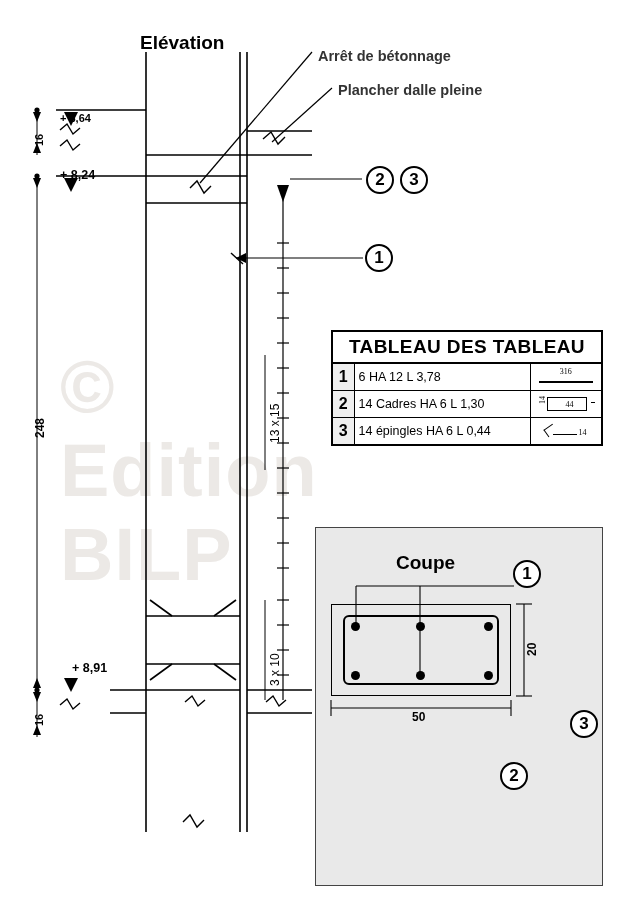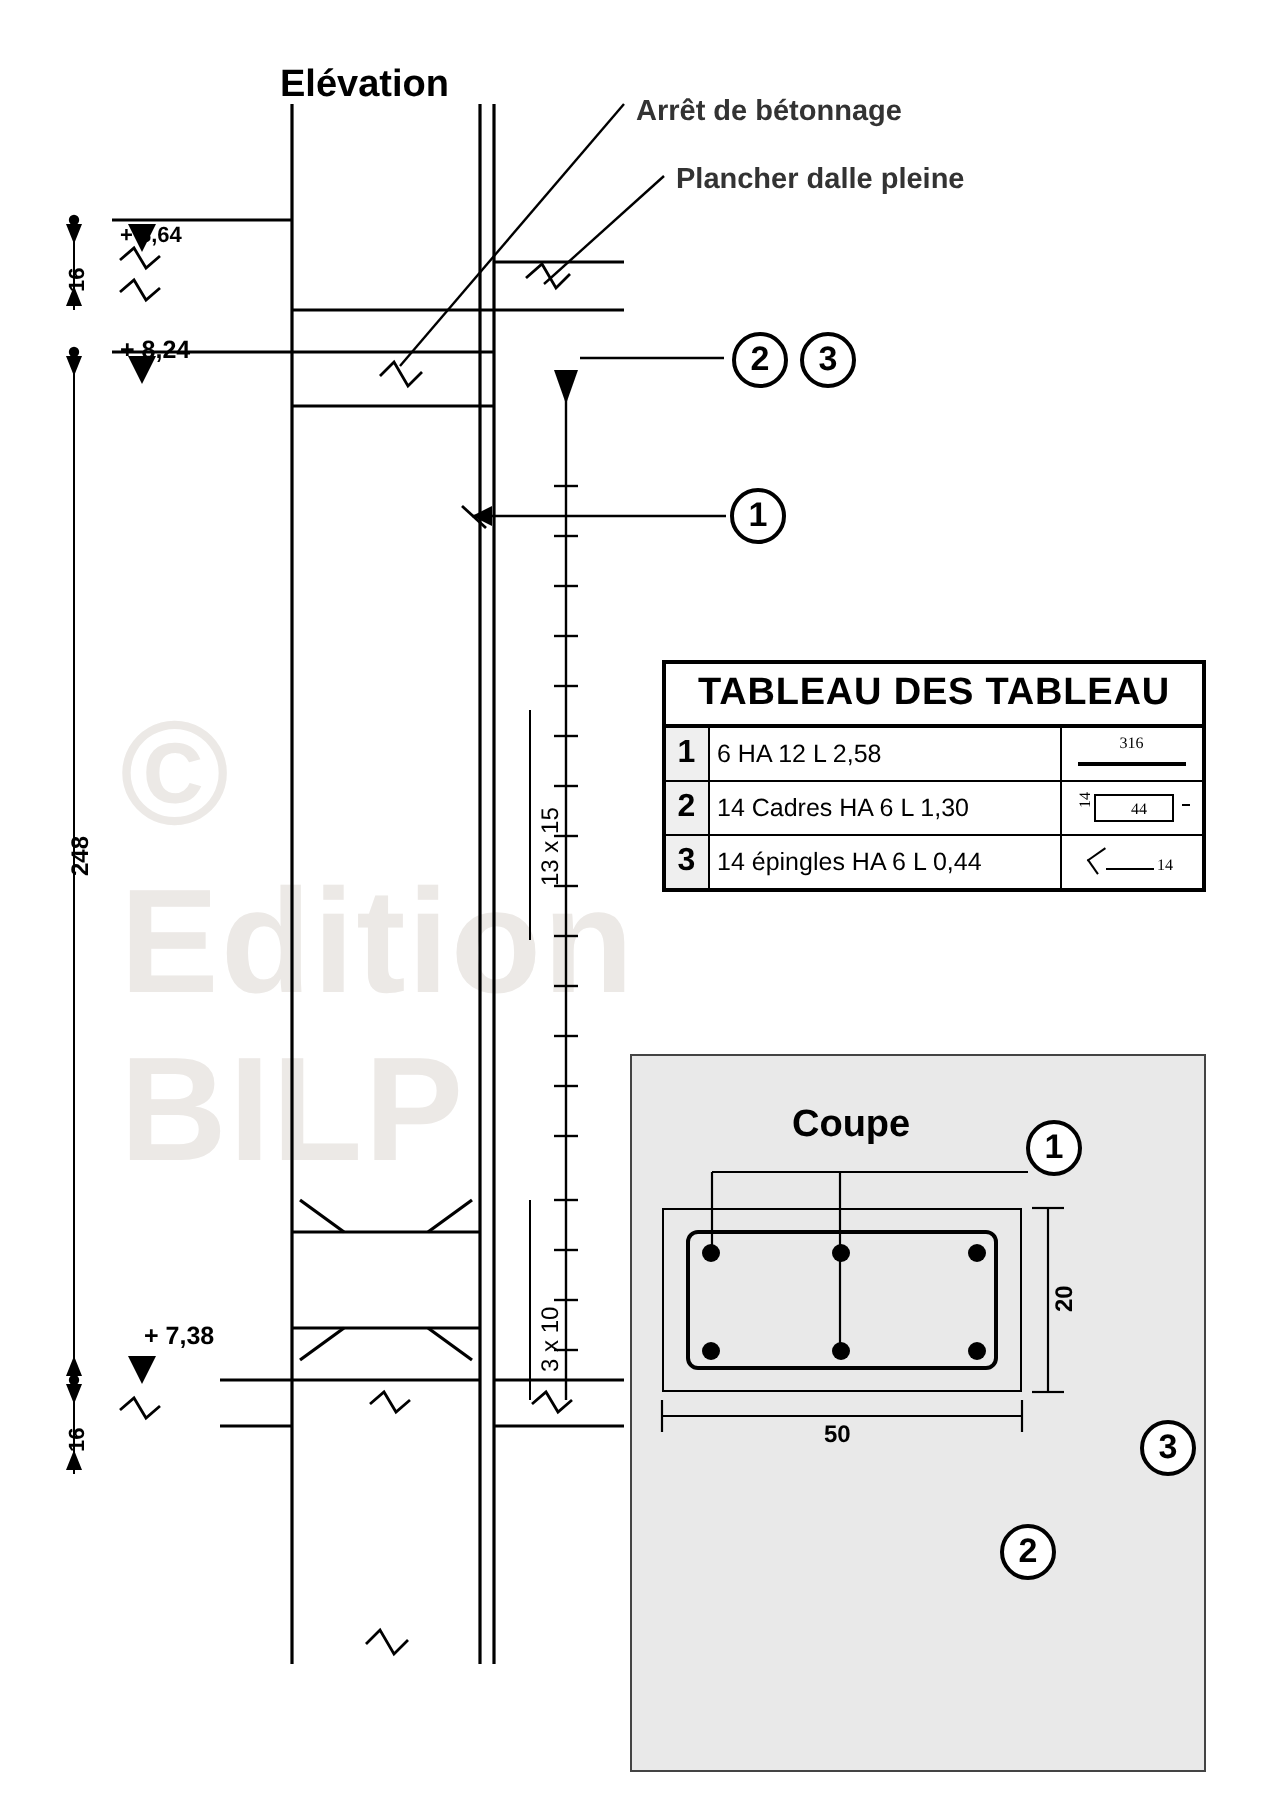--- a/index.html
+++ b/index.html
@@ -273,40 +273,40 @@
       <line x1="400" y1="574" x2="400" y2="628"></line>
       <line x1="570" y1="724" x2="470" y2="724"></line>
       <line x1="470" y1="724" x2="404" y2="625"></line>
       <line x1="500" y1="776" x2="372" y2="776"></line>
       <line x1="372" y1="776" x2="372" y2="688"></line>
     </g>
   </svg>
 
   <div class="txt bold" style="left:60px; top:92px; font-size:11px;margin-top:20px;">+ 8,64</div>
   <div class="txt bold" style="left:60px; top:168px; font-size:12.5px;">+ 8,24</div>
-  <div class="txt bold" style="left:72px; top:661px; font-size:12.5px;">+ 7,38</div>
+  <div class="txt bold" style="left:72px; top:661px; font-size:12.5px;">+ 8,91</div>
 
   <div class="vlabel bold" style="left:33px; top:146px; font-size:11px;">16</div>
   <div class="vlabel bold" style="left:33px; top:438px; font-size:12px;">248</div>
   <div class="vlabel bold" style="left:33px; top:726px; font-size:11px;">16</div>
   <div class="vlabel" style="left:268px; top:443px; font-size:12px;">13 x 15</div>
   <div class="vlabel" style="left:268px; top:686px; font-size:12px;">3 x 10</div>
 
   <div class="circ" style="left:366px; top:166px;">2</div>
   <div class="circ" style="left:400px; top:166px;">3</div>
   <div class="circ" style="left:365px; top:244px;">1</div>
 
   <table id="steel-table">
     <tbody>
         <tr>
       <td class="title-cell" colspan="3">TABLEAU DES TABLEAU</td>
     </tr>
     <tr>
       <td class="mark">1</td>
-      <td class="desc">6 HA 12 L 2,58</td>
+      <td class="desc">6 HA 12 L 3,78</td>
       <td class="shape">
         <div class="shape-inner">
           <div style="position:absolute;left:8px;right:8px;top:17px;height:1.6px;background:#000;"></div>
           <div class="mini" style="left:50%;top:3px;transform:translateX(-50%);">316</div>
         </div>
       </td>
     </tr>
     <tr>
       <td class="mark">2</td>
       <td class="desc">14 Cadres HA 6 L 1,30</td>

